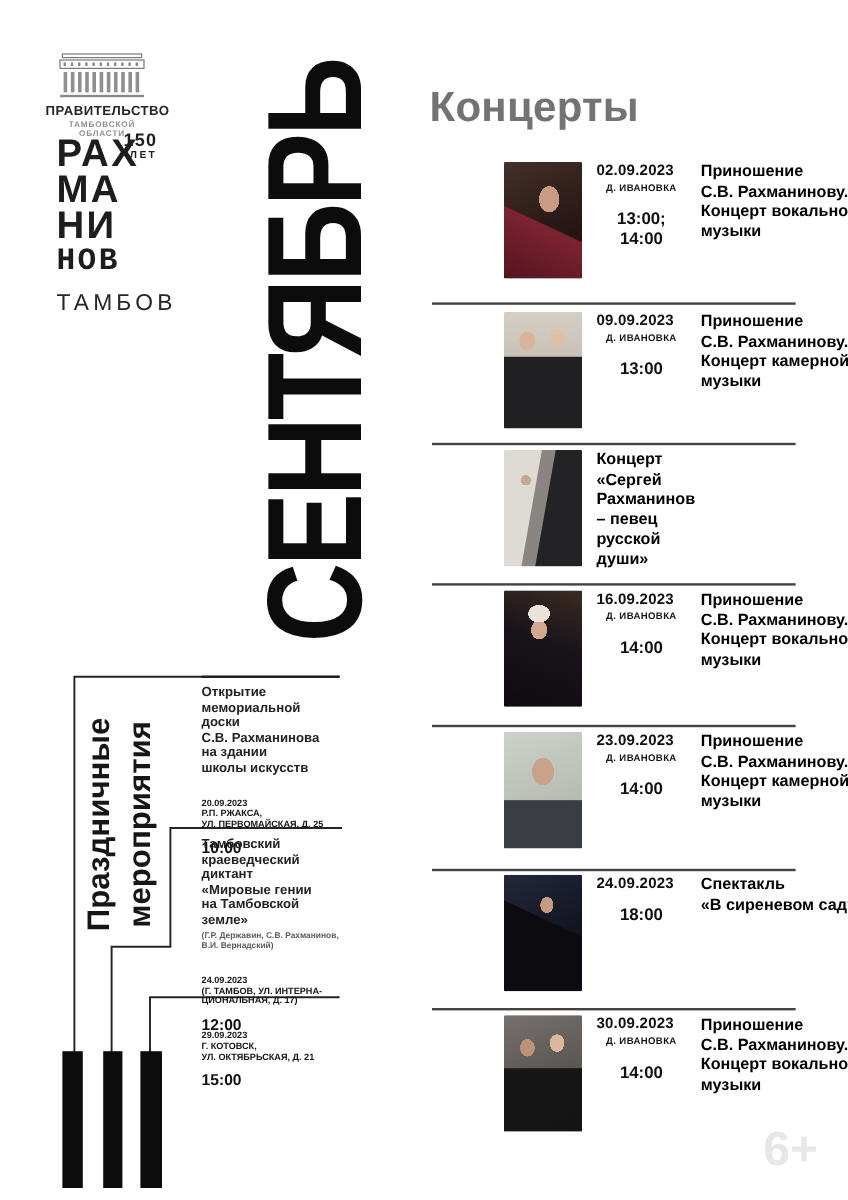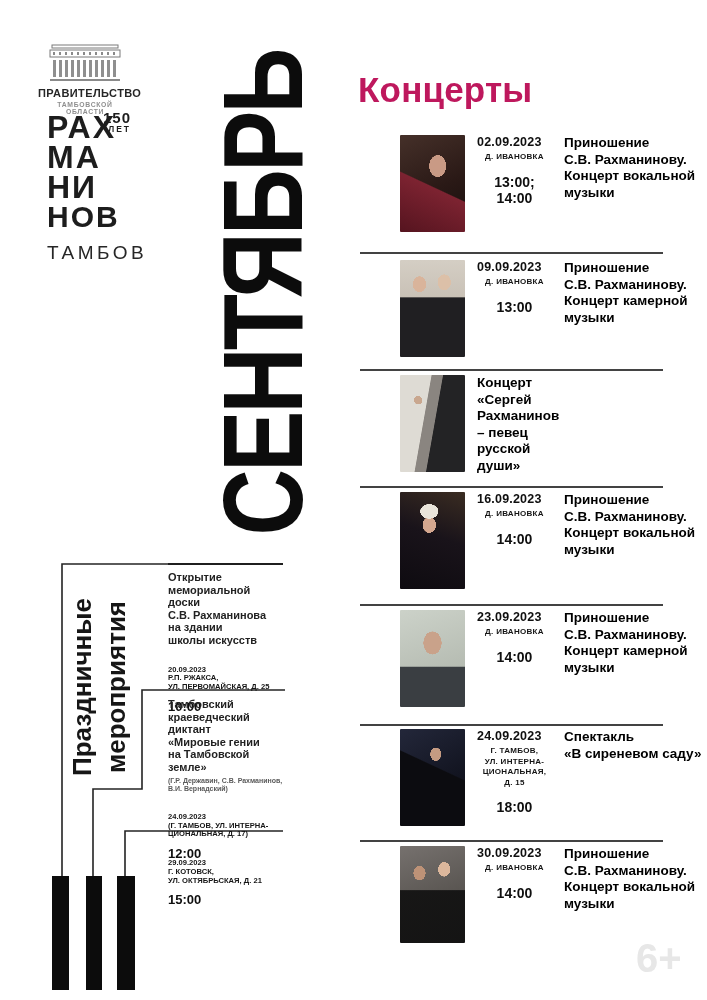--- a/index.html
+++ b/index.html
@@ -30,24 +30,24 @@
   .month span {
     position:absolute; left:2px; top:498px; width:498px; display:block;
     transform-origin:0 0; transform:rotate(-90deg) scale(1,1.22);
     font-size:92px; font-weight:900; letter-spacing:-3px; line-height:100px;
     color:#0c0c0c; white-space:nowrap; text-align:center;
   }
 
   
   .concerts-heading {
     position:absolute; left:358px; top:70px;
-    font-size:35px; font-weight:800; letter-spacing:.2px; color:#be185d;
+    font-size:35px; font-weight:800; letter-spacing:.2px; color:#737373;
   }
   .sep { position:absolute; left:360px; width:303px; height:2px; background:rgba(20,20,20,.8); }
-  .crow { position:absolute; left:356px; width:303px; display:grid;
+  .crow { position:absolute; left:376px; width:303px; display:grid;
           grid-template-columns:65px 75px 139px; column-gap:12px; align-items:start;padding-left:44px; }
   .photo { width:65px; height:97px; border-radius:1px; }
   .c-date { font-size:12.5px; font-weight:800; color:#0f0f0f; letter-spacing:.2px; }
   .c-venue { font-size:8px; font-weight:800; color:#141414; letter-spacing:.3px;
              line-height:10.5px; margin-top:3px;text-align:center; }
   .c-time { font-size:14px; font-weight:800; color:#0f0f0f; margin-top:11px;text-align:center; }
   .c-desc { font-size:13.5px; font-weight:700; color:#000000; line-height:16.5px; }
 
   
   .p1 { background:
@@ -143,21 +143,21 @@
   </div>
 
   <div class="rachlogo">
     <div class="rl-badge">
       <div class="rl-150">150</div>
       <div class="rl-let">ЛЕТ</div>
     </div>
     <div class="rl-line">РАХ</div>
     <div class="rl-line">МА</div>
     <div class="rl-line">НИ</div>
-    <div class="rl-line" style="font-size:30px;">НОВ</div>
+    <div class="rl-line" style="font-size:26px;font-family:Liberation Mono, monospace;">НОВ</div>
     <div class="rl-city">ТАМБОВ</div>
   </div>
 
   <div class="month">
     <span>СЕНТЯБРЬ</span>
   </div>
 
   <svg class="piano-svg" width="707" height="1000" viewBox="0 0 707 1000">
     <g fill="none" stroke="#242424" stroke-width="1.6">
       <path d="M62 877 V564 H283"></path>
@@ -236,24 +236,20 @@
     <div class="c-desc ml">Приношение
 С.В. Рахманинову.
 Концерт камерной
 музыки</div>
   </div>
 
   <div class="crow" style="top:729px">
     <div class="photo p6"></div>
     <div>
       <div class="c-date">24.09.2023</div>
-      <div class="c-venue ml">Г. ТАМБОВ,
-УЛ. ИНТЕРНА-
-ЦИОНАЛЬНАЯ,
-Д. 15</div>
       <div class="c-time">18:00</div>
     </div>
     <div class="c-desc ml">Спектакль
 «В сиреневом саду»</div>
   </div>
 
   <div class="crow" style="top:846px">
     <div class="photo p7"></div>
     <div>
       <div class="c-date">30.09.2023</div>

